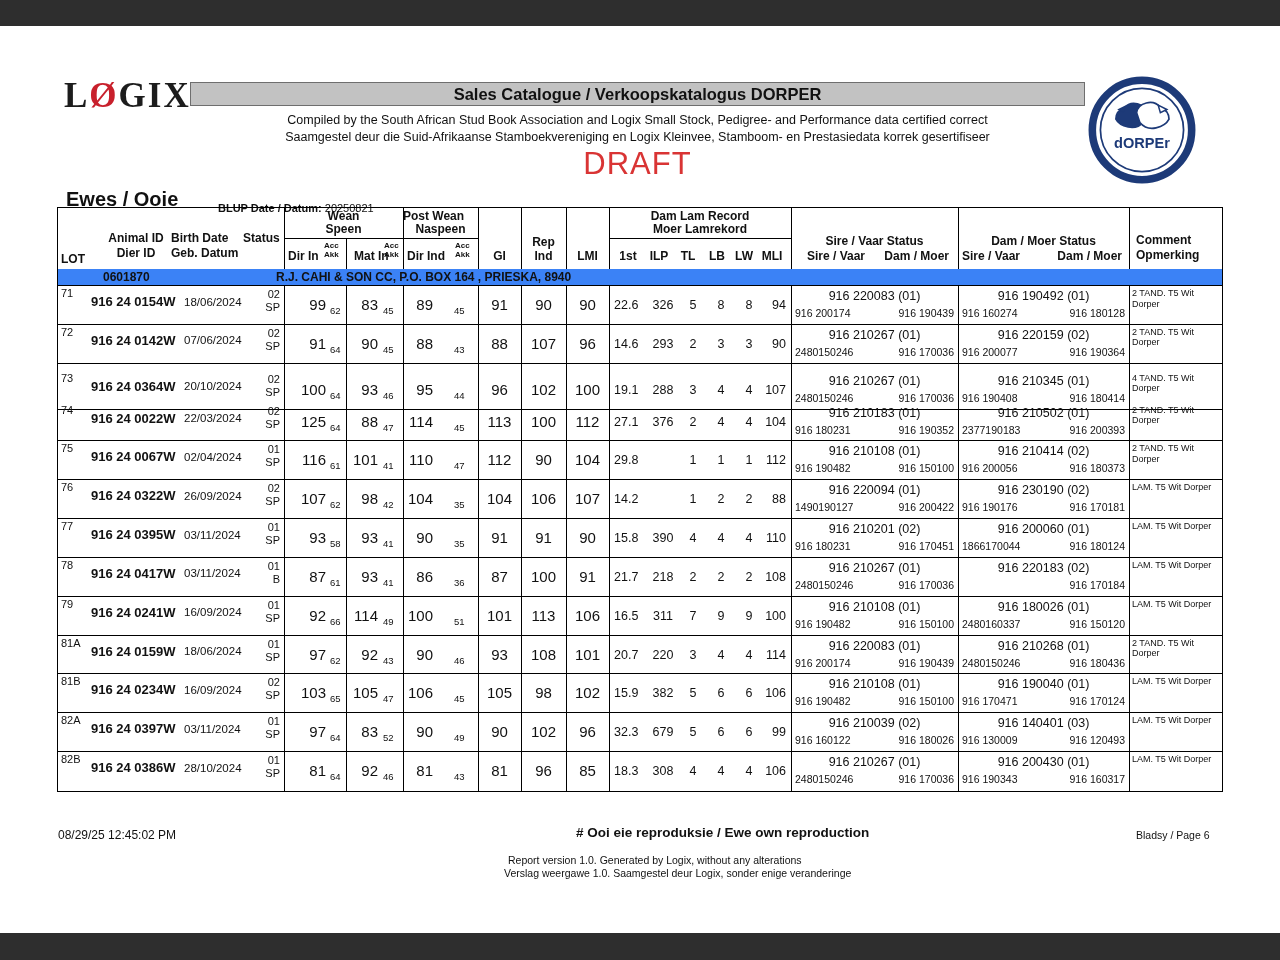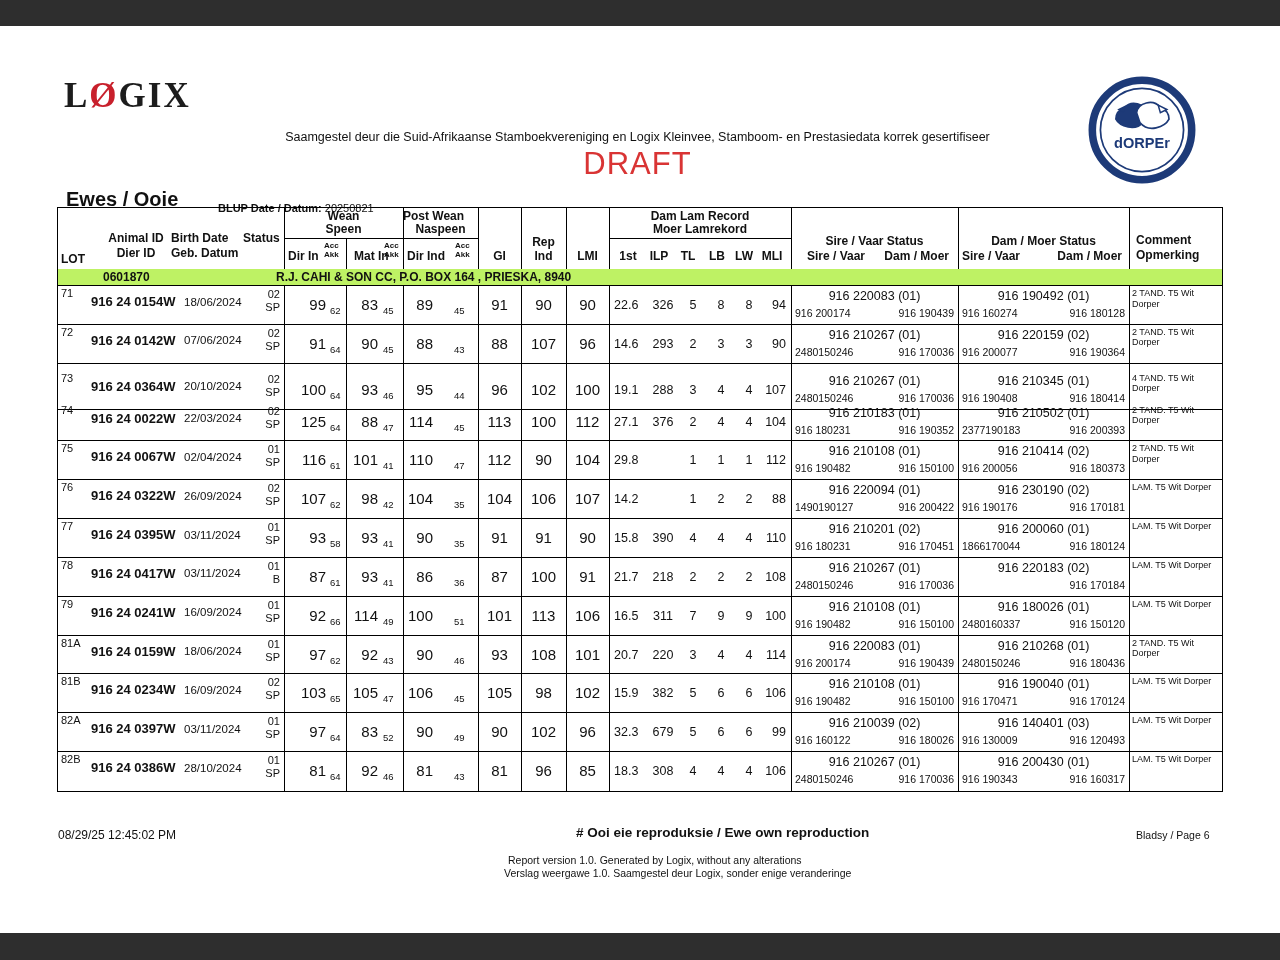--- a/index.html
+++ b/index.html
@@ -24,21 +24,21 @@
   .section-title{position:absolute;left:66px;top:188px;font-weight:bold;font-size:20px;}
   .blup{position:absolute;left:218px;top:202px;font-size:11px;}
   .blup b{font-weight:bold;}
 
   
   .tbl{position:absolute;left:57px;top:207px;width:1164px;height:583px;border:1.5px solid #000;box-sizing:content-box;}
   .vl{position:absolute;width:1px;background:#000;}
   .hl{position:absolute;height:1px;background:#000;}
   .hcell{position:absolute;font-weight:bold;font-size:12px;white-space:nowrap;}
   .acc{position:absolute;font-weight:bold;font-size:8px;line-height:9px;text-align:left;}
-  .breeder{position:absolute;left:0;top:61px;width:1164px;height:17px;background:#bef264;border-bottom:1px solid #000;box-sizing:border-box;}
+  .breeder{position:absolute;left:0;top:61px;width:1164px;height:17px;background:#3b82f6;border-bottom:1px solid #000;box-sizing:border-box;}
   .breeder span{position:absolute;top:1px;font-weight:bold;font-size:12px;white-space:nowrap;}
   .breeder .num{left:45px;} .breeder .name{left:218px;}
 
   
   .drow{position:absolute;left:0;width:1164px;height:38.85px;border-bottom:1px solid #000;box-sizing:border-box;text-decoration:underline;}
   .drow:last-child{border-bottom:none;}
   .cell{position:absolute;white-space:nowrap;color:#111;}
   .c-lot{left:3px;top:1px;font-size:11px;}
   .c-id{left:33px;top:8px;font-size:13px;font-weight:bold;}
   .c-date{left:126px;top:9.5px;font-size:11.5px;}
@@ -75,20 +75,22 @@
   .f-note2{position:absolute;left:504px;top:867px;font-size:10.5px;}
 </style>
 </head>
 <body>
 
 <div class="page">
   <div class="bar top"></div>
   <div class="bar bottom"></div>
 
   <div class="logix"><span>L</span><span class="red-o">Ø</span><span>GIX</span></div>
+  <div class="titlebar">Sales Catalogue / Verkoopskatalogus DORPER</div>
+  <div class="subt s1">Compiled by the South African Stud Book Association and Logix Small Stock, Pedigree- and Performance data certified correct</div>
   <div class="subt s2">Saamgestel deur die Suid-Afrikaanse Stamboekvereniging en Logix Kleinvee, Stamboom- en Prestasiedata korrek gesertifiseer</div>
   <div class="draft">DRAFT</div>
 
   <svg class="badge" viewBox="0 0 100 100">
     <circle cx="50" cy="50" r="46" fill="#ffffff" stroke="#1d3a78" stroke-width="7"></circle>
     <circle cx="50" cy="50" r="38.5" fill="none" stroke="#1d3a78" stroke-width="1.6"></circle>
     <path d="M25,40 q0,-8 8,-11 q5,-6 13,-4 q8,2 9,9 l-3,9 q-6,7 -15,5 q-9,-2 -12,-8 z" fill="#1d3a78"></path>
     <path d="M27,31 l8,-4 l-2,7 z" fill="#1d3a78"></path>
     <path d="M75,40 q0,-8 -8,-11 q-5,-6 -13,-4 q-8,2 -9,9 l3,9 q6,7 15,5 q9,-2 12,-8 z" fill="#ffffff" stroke="#1d3a78" stroke-width="1.6"></path>
     <path d="M73,31 l-8,-4 l2,7 z" fill="#ffffff" stroke="#1d3a78" stroke-width="1.4"></path>

